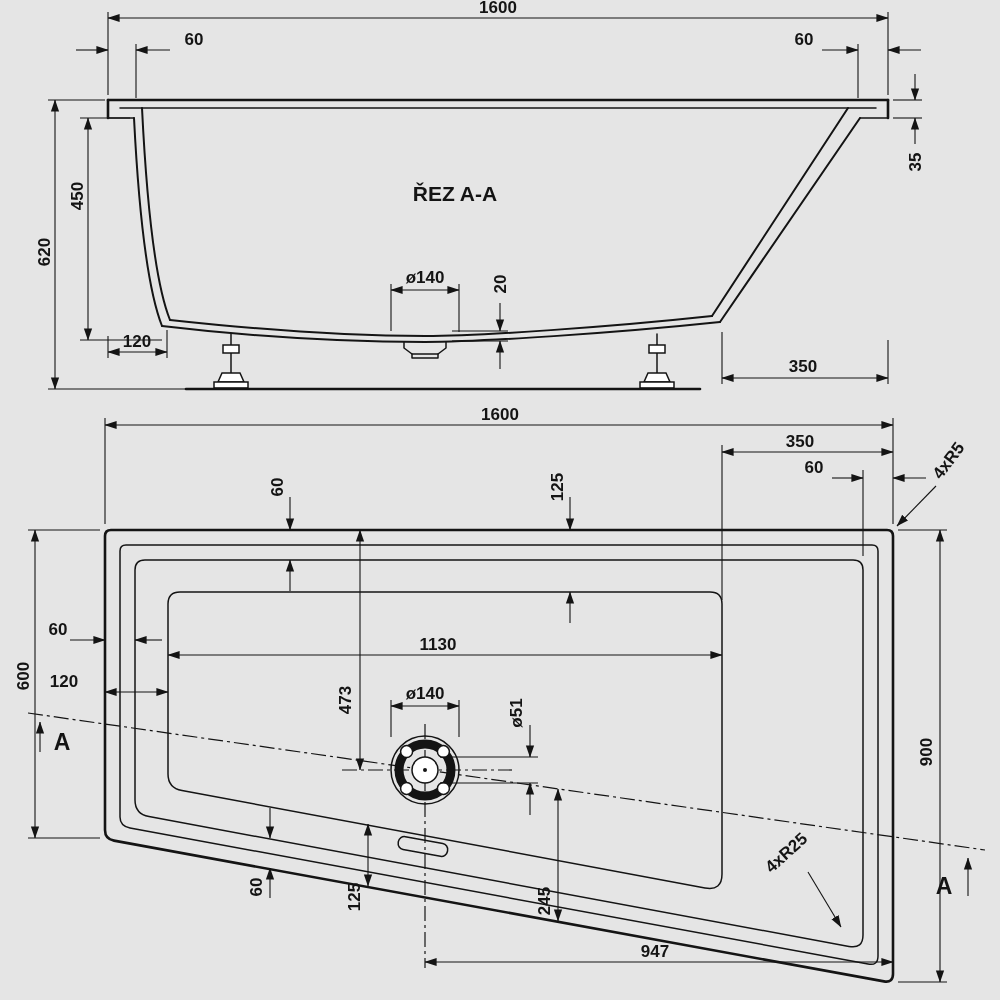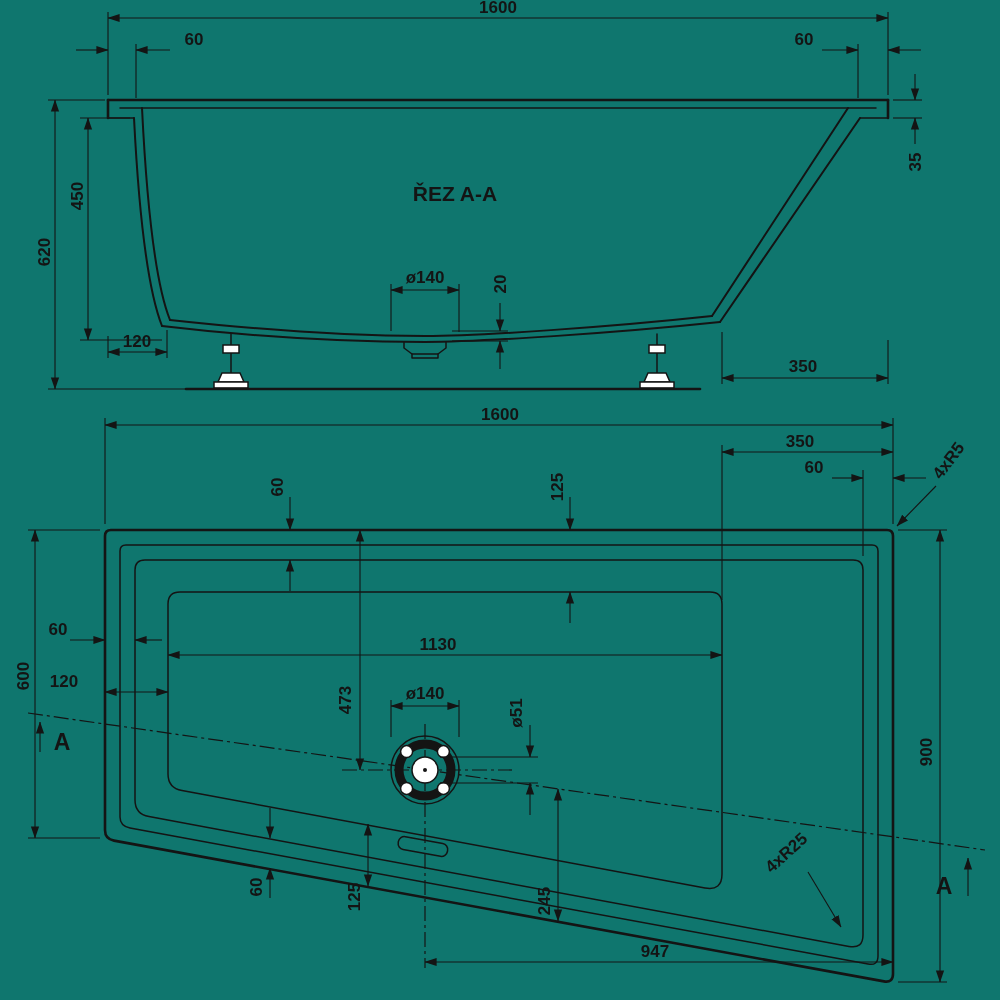--- a/index.html
+++ b/index.html
@@ -1,16 +1,16 @@
 <!DOCTYPE html>
 <html><head>
 <meta charset="utf-8">
 <style>
   html,body{margin:0;padding:0;background:#ffffff;}
-  .sheet{width:1000px;height:1000px;background:#0f766e;position:relative;overflow:hidden;}
+  .sheet{width:1000px;height:1000px;background:#e5e5e5;position:relative;overflow:hidden;}
   svg{display:block;}
   svg text{font-family:"Liberation Sans","DejaVu Sans",sans-serif;font-weight:700;fill:#141414;font-size:17px;text-anchor:middle;}
   .big{font-size:21px;}
   .marker-a{font-size:23px;}
   .obj{stroke:#141414;fill:none;stroke-width:2;stroke-linecap:round;stroke-linejoin:round;}
   .obj-thick{stroke:#141414;fill:none;stroke-width:2.6;stroke-linecap:round;}
   .obj-thin{stroke:#141414;fill:none;stroke-width:1.5;stroke-linecap:round;stroke-linejoin:round;}
   .dim{stroke:#141414;fill:none;stroke-width:1.1;}
   .cl{stroke:#141414;fill:none;stroke-width:1.2;stroke-dasharray:15 4 3 4;}
   .whitefill{fill:#ffffff;stroke:#141414;stroke-width:1.5;}

